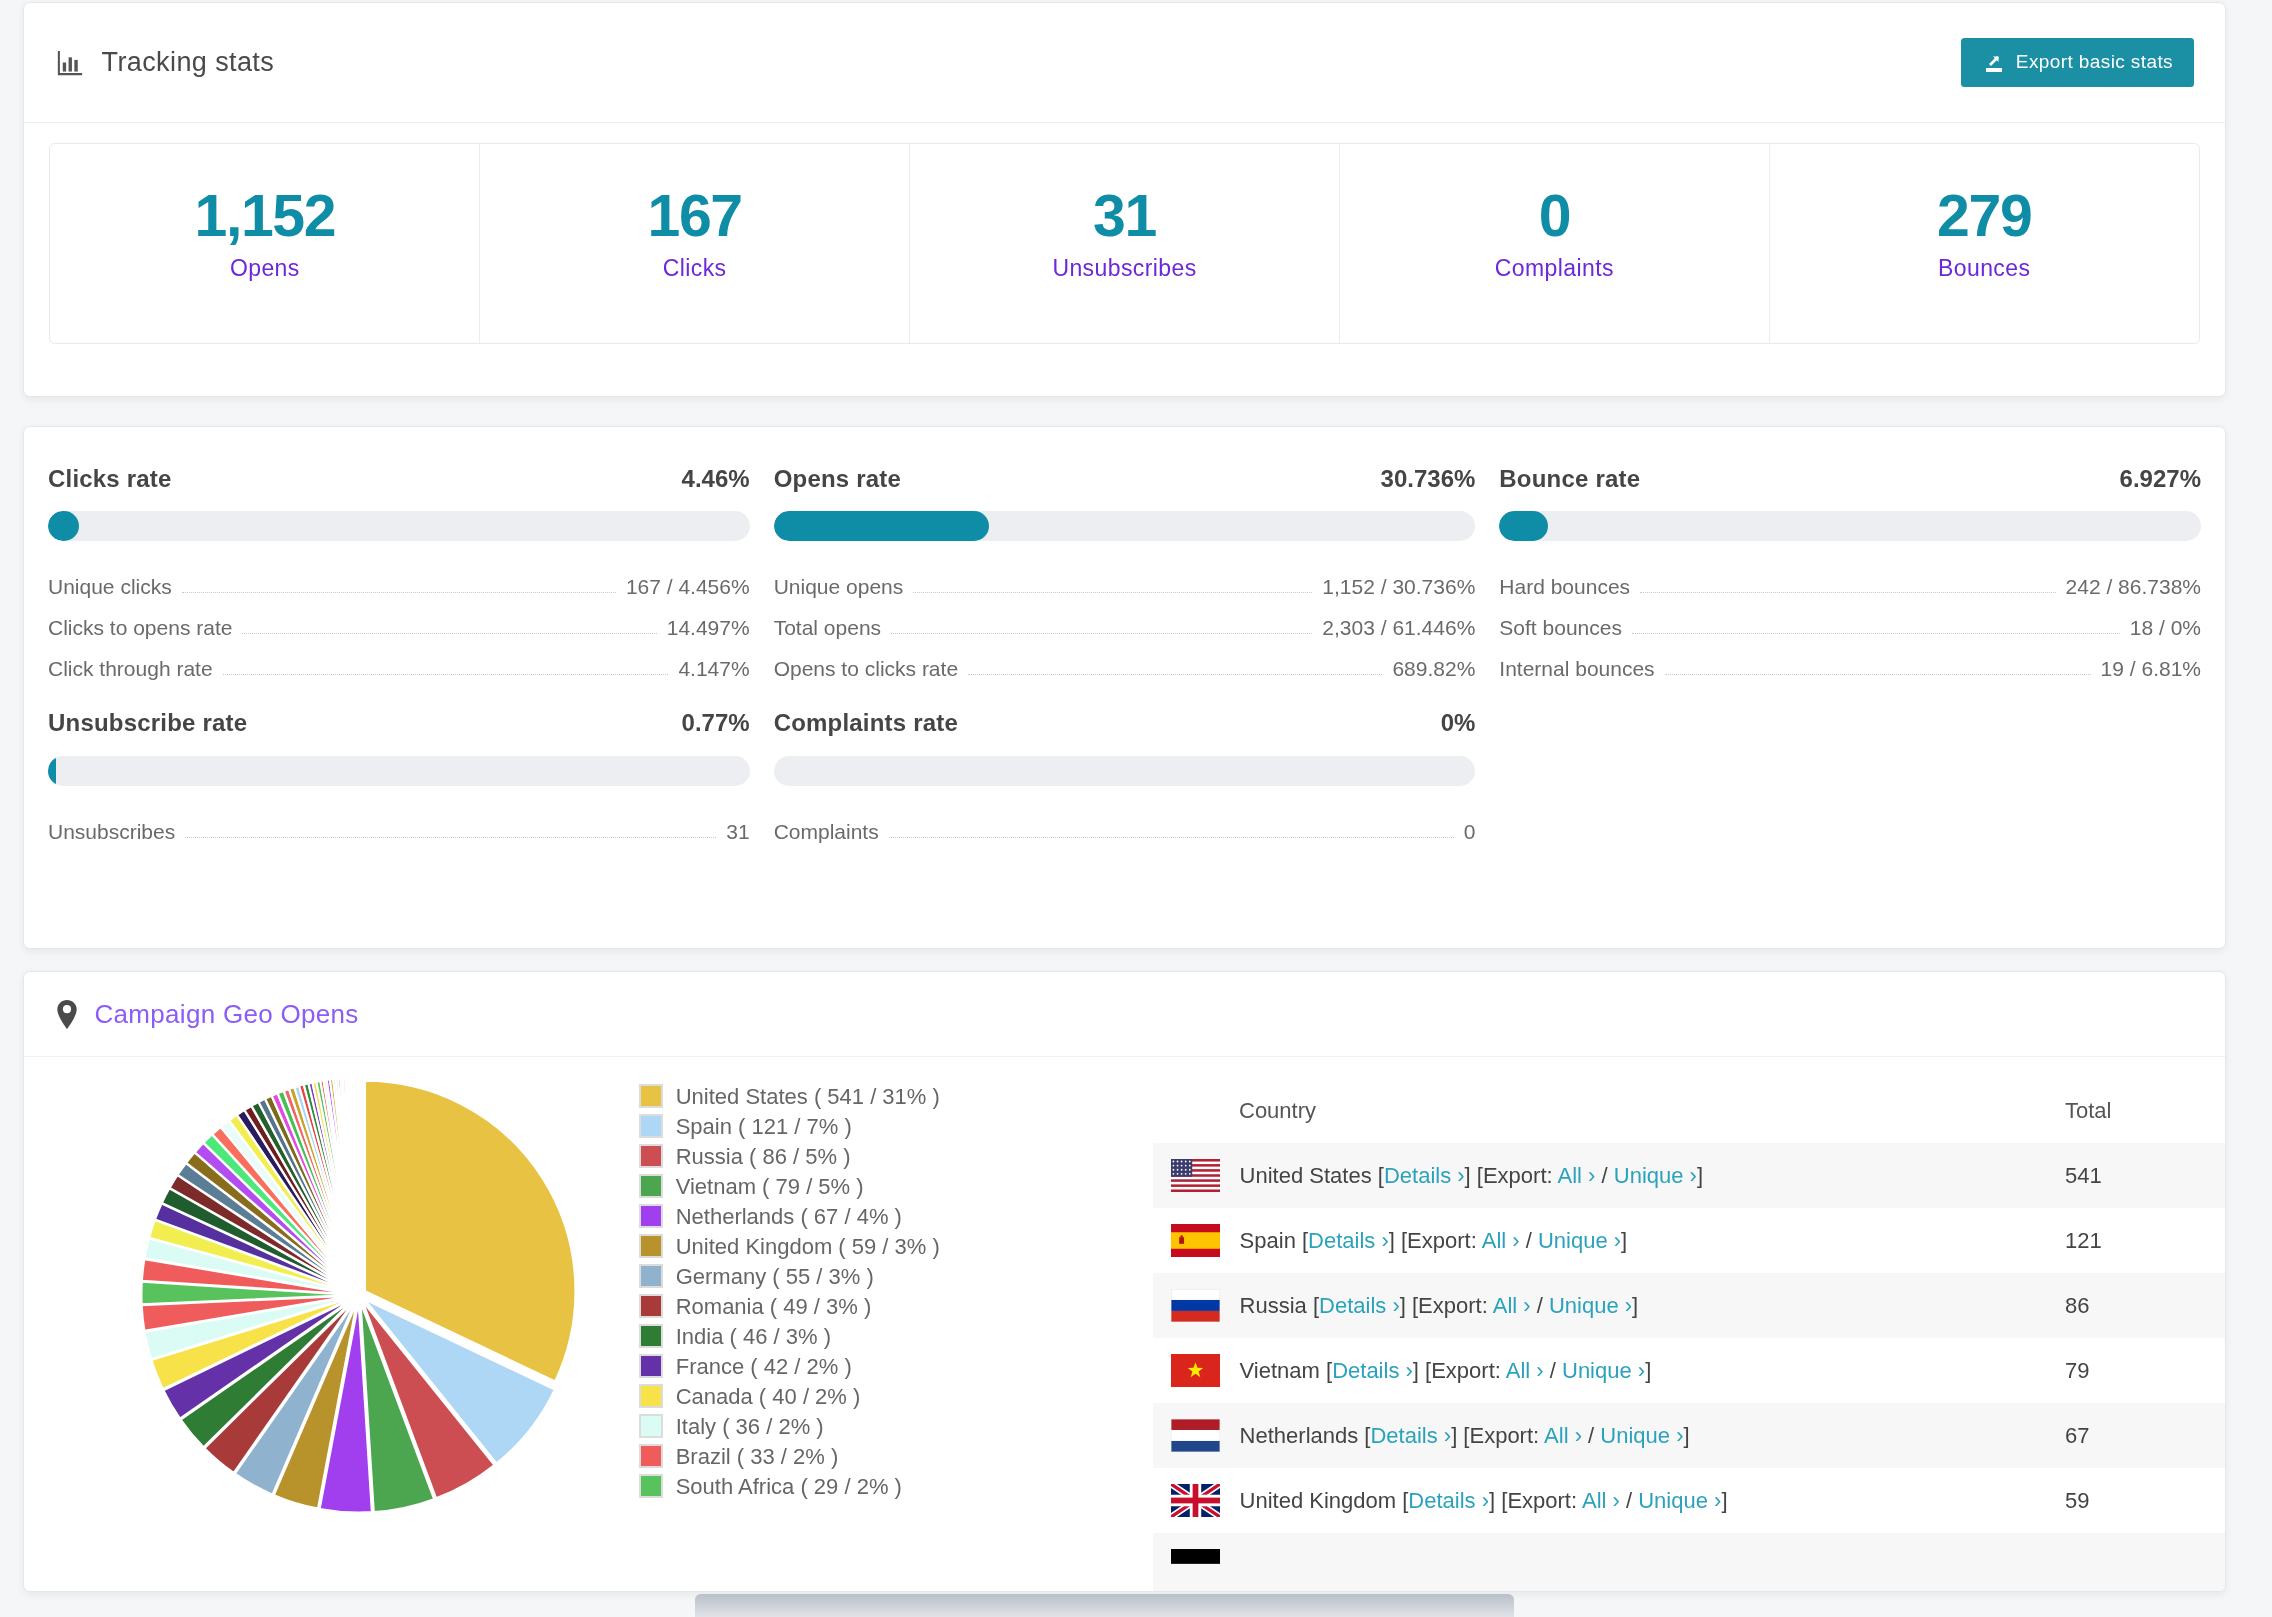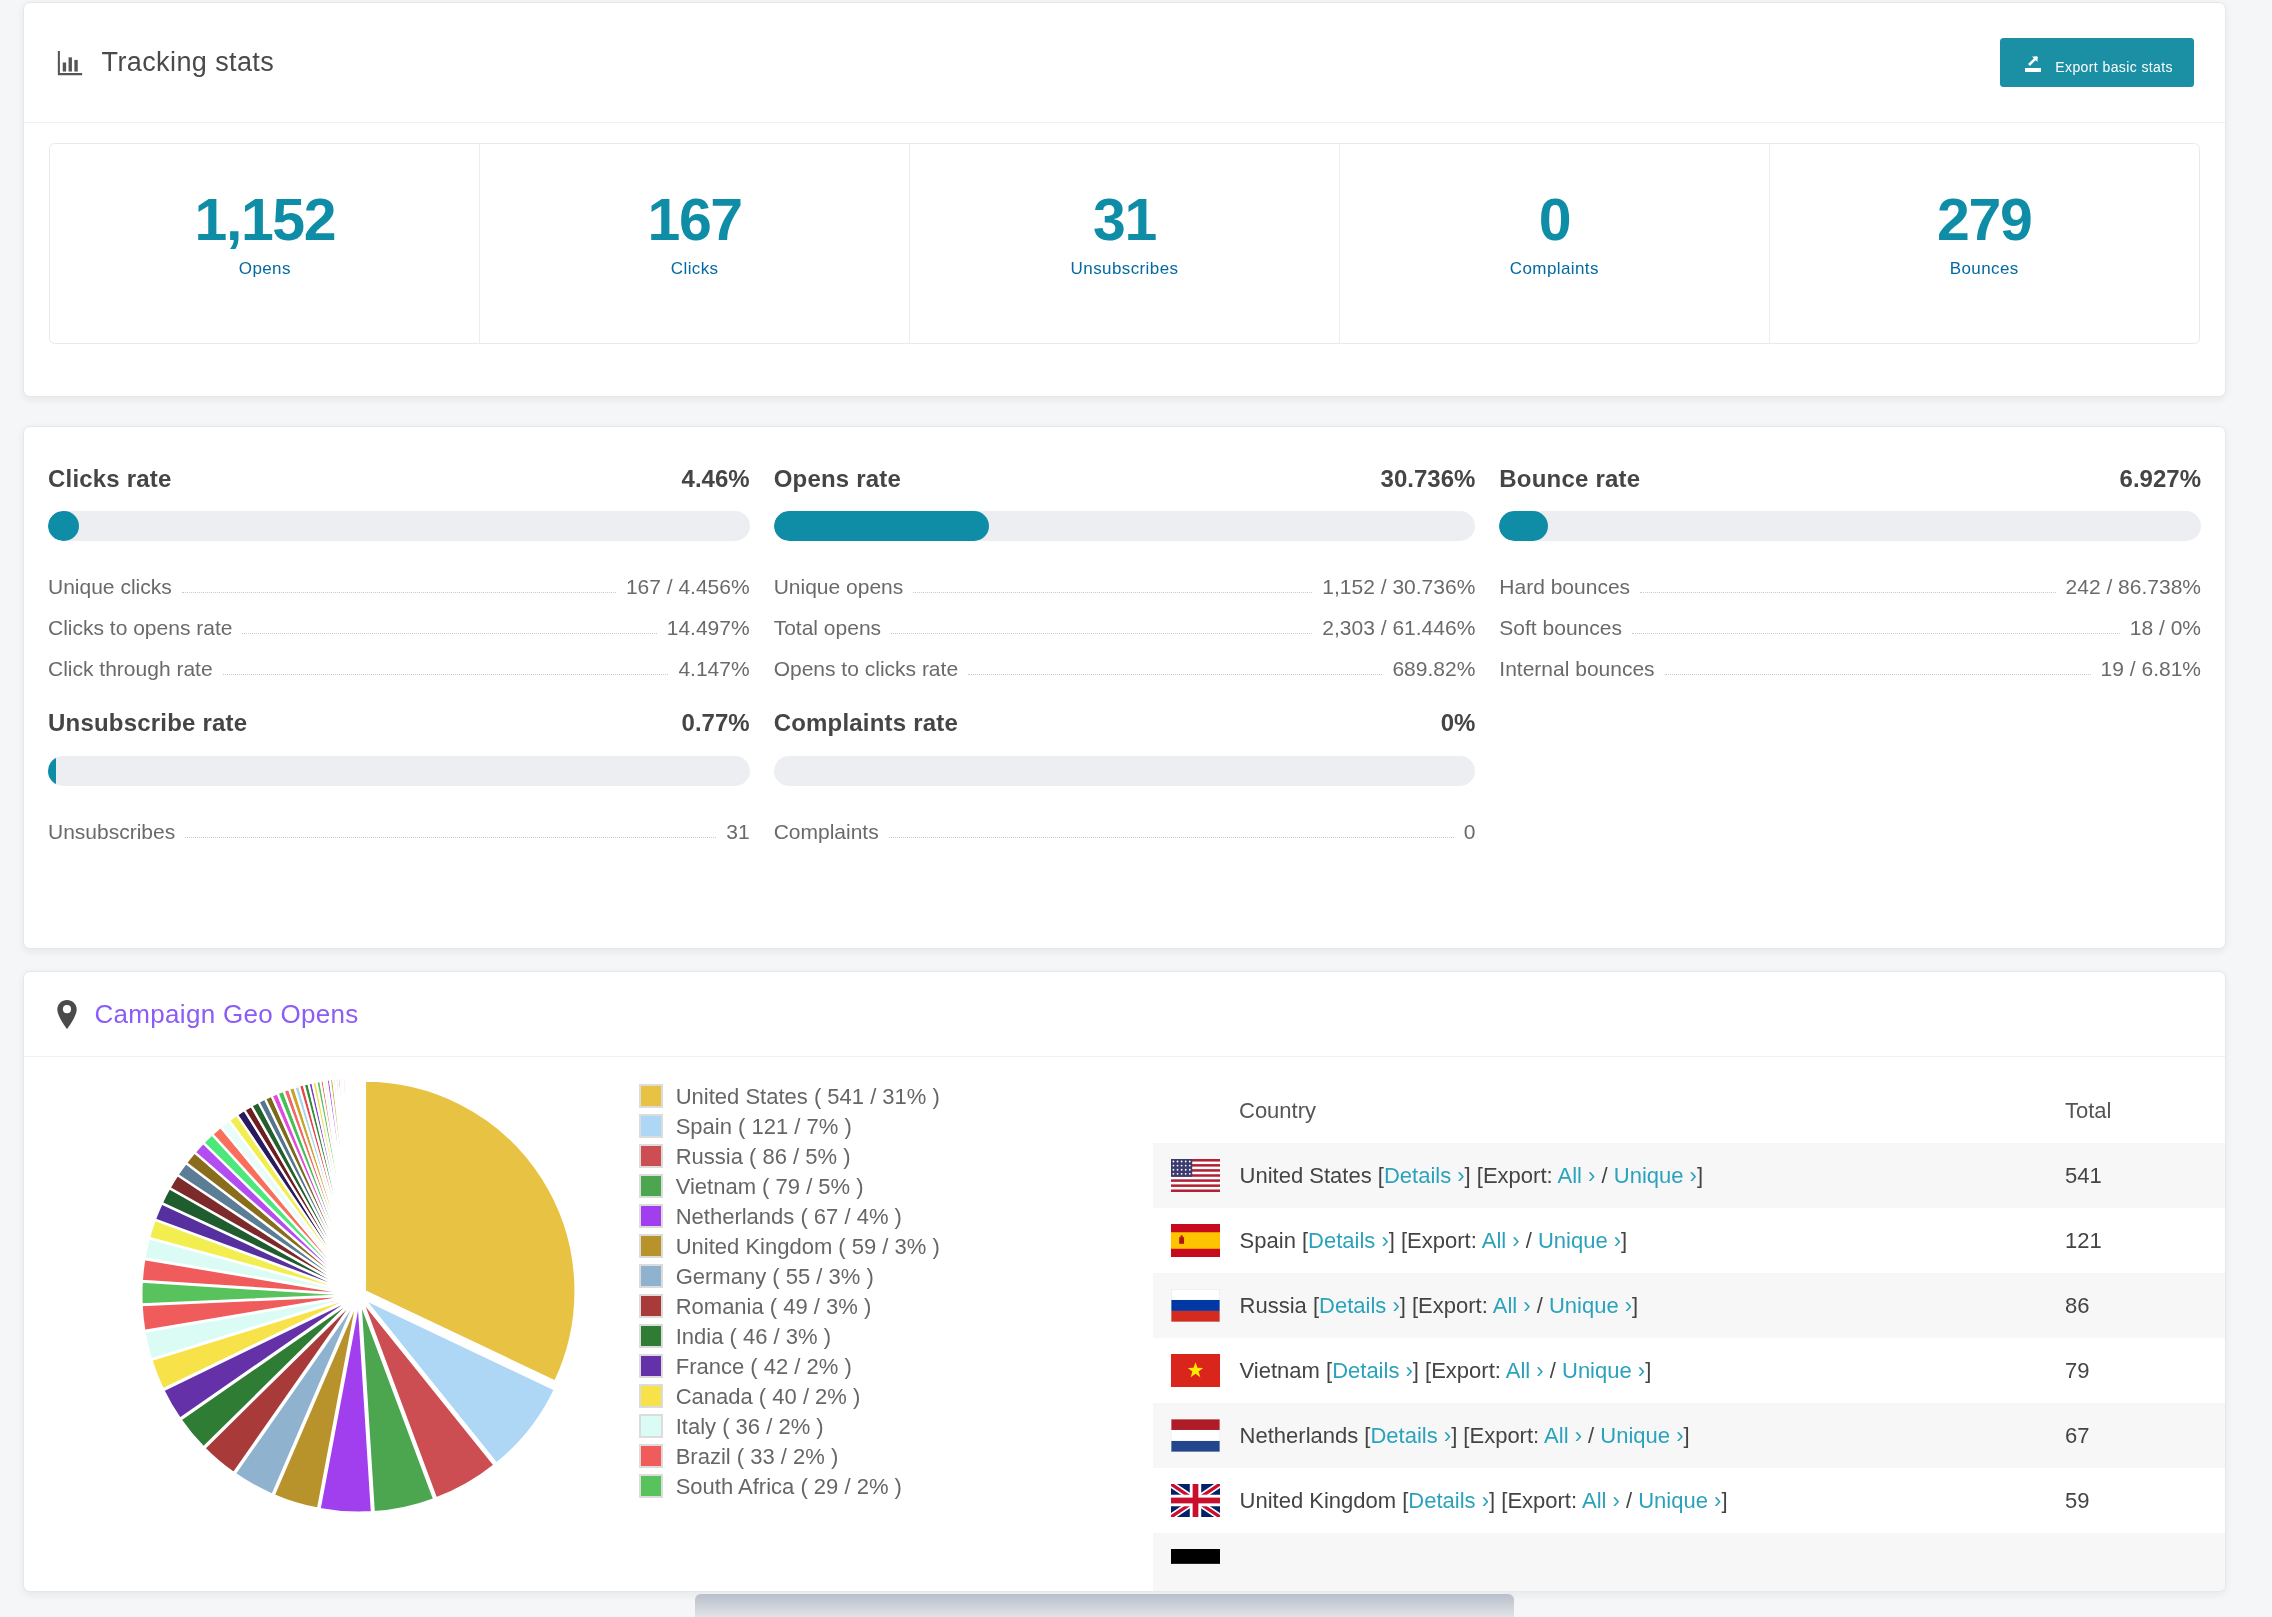--- a/index.html
+++ b/index.html
@@ -18,33 +18,33 @@
   }
   
   .card-tracking{top:2px;height:395px;}
   .card-head{
     display:flex;align-items:center;height:120px;padding:0 31px;
     border-bottom:0.7px solid #f0f0f1;box-sizing:border-box;
   }
   .card-title{font-size:27px;color:#4a4a4a;font-weight:400;margin:0 0 0 15.5px;letter-spacing:0.4px;}
   .head-icon{width:31px;height:31px;flex:0 0 auto;}
   .export-btn{
-    margin-left:auto;display:flex;align-items:flex-end;gap:10px;
+    margin-left:auto;display:flex;align-items:flex-start;gap:10px;
     background:#1b8fa3;color:#fff;border:none;border-radius:3.5px;
-    font-size:14px;padding:12.7px 21px;cursor:pointer;
+    font-size:19px;padding:12.7px 21px;cursor:pointer;
     font-family:inherit;letter-spacing:0.4px;
   }
   .stats-box{
     margin:20px 25.4px 0 25.4px;border:0.7px solid #eaeaec;border-radius:5.6px;
     display:flex;height:199px;
   }
   .stat{flex:1 1 0;display:flex;flex-direction:column;align-items:center;justify-content:center;padding-bottom:18.4px;}
   .stat + .stat{border-left:0.7px solid #ededef;}
   .stat-value{font-size:59px;font-weight:bold;color:#0f8da6;letter-spacing:-1.4px;line-height:1.05;}
-  .stat-label{font-size:17px;color:#0369a1;margin-top:7px;letter-spacing:0.4px;}
+  .stat-label{font-size:23px;color:#6d28d9;margin-top:7px;letter-spacing:0.4px;}
   
   .card-rates{top:426px;height:523px;padding:38px 24px 0 24px;}
   .rates-grid{
     display:grid;grid-template-columns:1fr 1fr 1fr;
     column-gap:41px;row-gap:49px;margin:0;gap:24px;
   }
   .rate-head{display:flex;align-items:baseline;justify-content:space-between;}
   .rate-title{font-size:24px;font-weight:bold;color:#454545;letter-spacing:0.2px;}
   .rate-value{font-size:24px;font-weight:bold;color:#454545;}
   .rate-bar{margin-top:18.4px;height:30px;border-radius:15px;background:#eceef1;overflow:hidden;}

